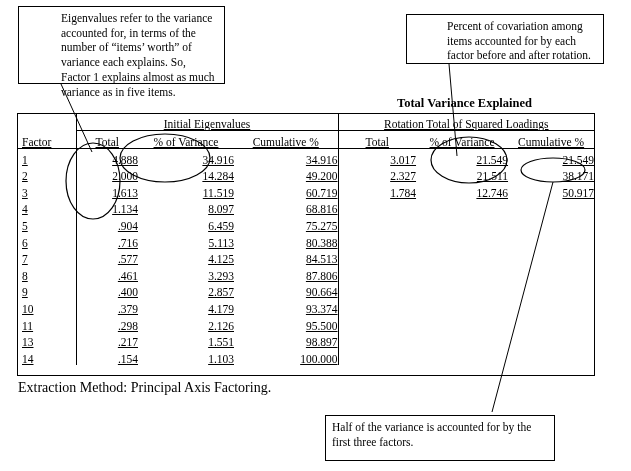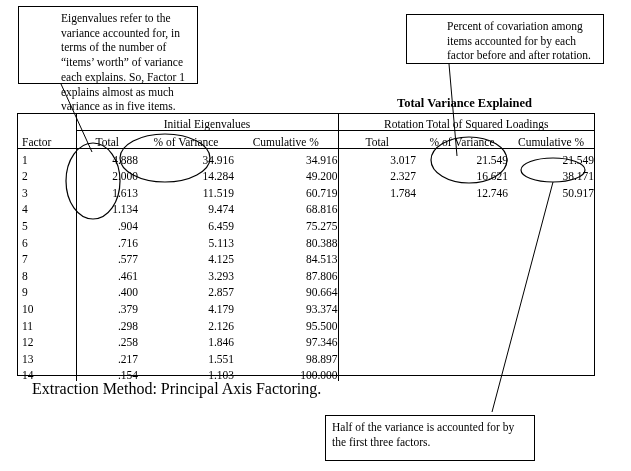--- a/index.html
+++ b/index.html
@@ -29,35 +29,35 @@
     background: #fff;
     font-size: 11.5px;
     line-height: 1.28;
     padding: 4px 6px 4px 6px;
     box-sizing: border-box;
     font-family: "Liberation Serif", serif;
   }
   #callout-eigen {
     left: 18px;
     top: 6px;
-    width: 180px;
+    width: 207px;
     height: 78px;
     padding-left: 42px;
   }
   #callout-covariation {
     left: 406px;
     top: 14px;
     width: 198px;
     height: 50px;
     padding-left: 40px;
   }
   #callout-half {
     left: 325px;
     top: 415px;
-    width: 210px;
+    width: 230px;
     height: 46px;
   }
 
   
   #table-title {
     position: absolute;
     left: 0;
     top: 96px;
     width: 532px;
     text-align: right;
@@ -73,20 +73,21 @@
     height: 263px;
     border: 1px solid #000;
     box-sizing: border-box;
     background: #fff;
   }
   table.vt {
     border-collapse: collapse;
     width: 100%;
     font-size: 11.5px;
     table-layout: fixed;
+    text-decoration: underline;
   }
   table.vt td, table.vt th {
     padding: 0;
     font-weight: normal;
     vertical-align: bottom;
   }
   .grp-head td {
     height: 16px;
     text-align: center;
     font-size: 11.5px;
@@ -120,22 +121,21 @@
     padding-right: 0;
   }
   tbody tr td.blank {
     padding-right: 0;
   }
 
   #extraction-note {
     position: absolute;
     left: 18px;
     top: 380px;
-    font-size: 16px;
-    margin-left: 14px;
+    font-size: 14px;
   }
 
   
   #overlay {
     position: absolute;
     left: 0; top: 0;
     width: 631px; height: 471px;
     pointer-events: none;
   }
 </style>
@@ -194,36 +194,36 @@
           <td class="vline">3.017</td>
           <td>21.549</td>
           <td>21.549</td>
         </tr>
         <tr>
           <td class="factor">2</td>
           <td class="vline">2.000</td>
           <td>14.284</td>
           <td>49.200</td>
           <td class="vline">2.327</td>
-          <td>16.621</td>
+          <td>21.511</td>
           <td>38.171</td>
         </tr>
         <tr>
           <td class="factor">3</td>
           <td class="vline">1.613</td>
           <td>11.519</td>
           <td>60.719</td>
           <td class="vline">1.784</td>
           <td>12.746</td>
           <td>50.917</td>
         </tr>
         <tr>
           <td class="factor">4</td>
           <td class="vline">1.134</td>
-          <td>9.474</td>
+          <td>8.097</td>
           <td>68.816</td>
           <td class="vline blank"></td>
           <td class="blank"></td>
           <td class="blank"></td>
         </tr>
         <tr>
           <td class="factor">5</td>
           <td class="vline">.904</td>
           <td>6.459</td>
           <td>75.275</td>
@@ -279,29 +279,20 @@
         <tr>
           <td class="factor">11</td>
           <td class="vline">.298</td>
           <td>2.126</td>
           <td>95.500</td>
           <td class="vline blank"></td>
           <td class="blank"></td>
           <td class="blank"></td>
         </tr>
         <tr>
-          <td class="factor">12</td>
-          <td class="vline">.258</td>
-          <td>1.846</td>
-          <td>97.346</td>
-          <td class="vline blank"></td>
-          <td class="blank"></td>
-          <td class="blank"></td>
-        </tr>
-        <tr>
           <td class="factor">13</td>
           <td class="vline">.217</td>
           <td>1.551</td>
           <td>98.897</td>
           <td class="vline blank"></td>
           <td class="blank"></td>
           <td class="blank"></td>
         </tr>
         <tr>
           <td class="factor">14</td>

